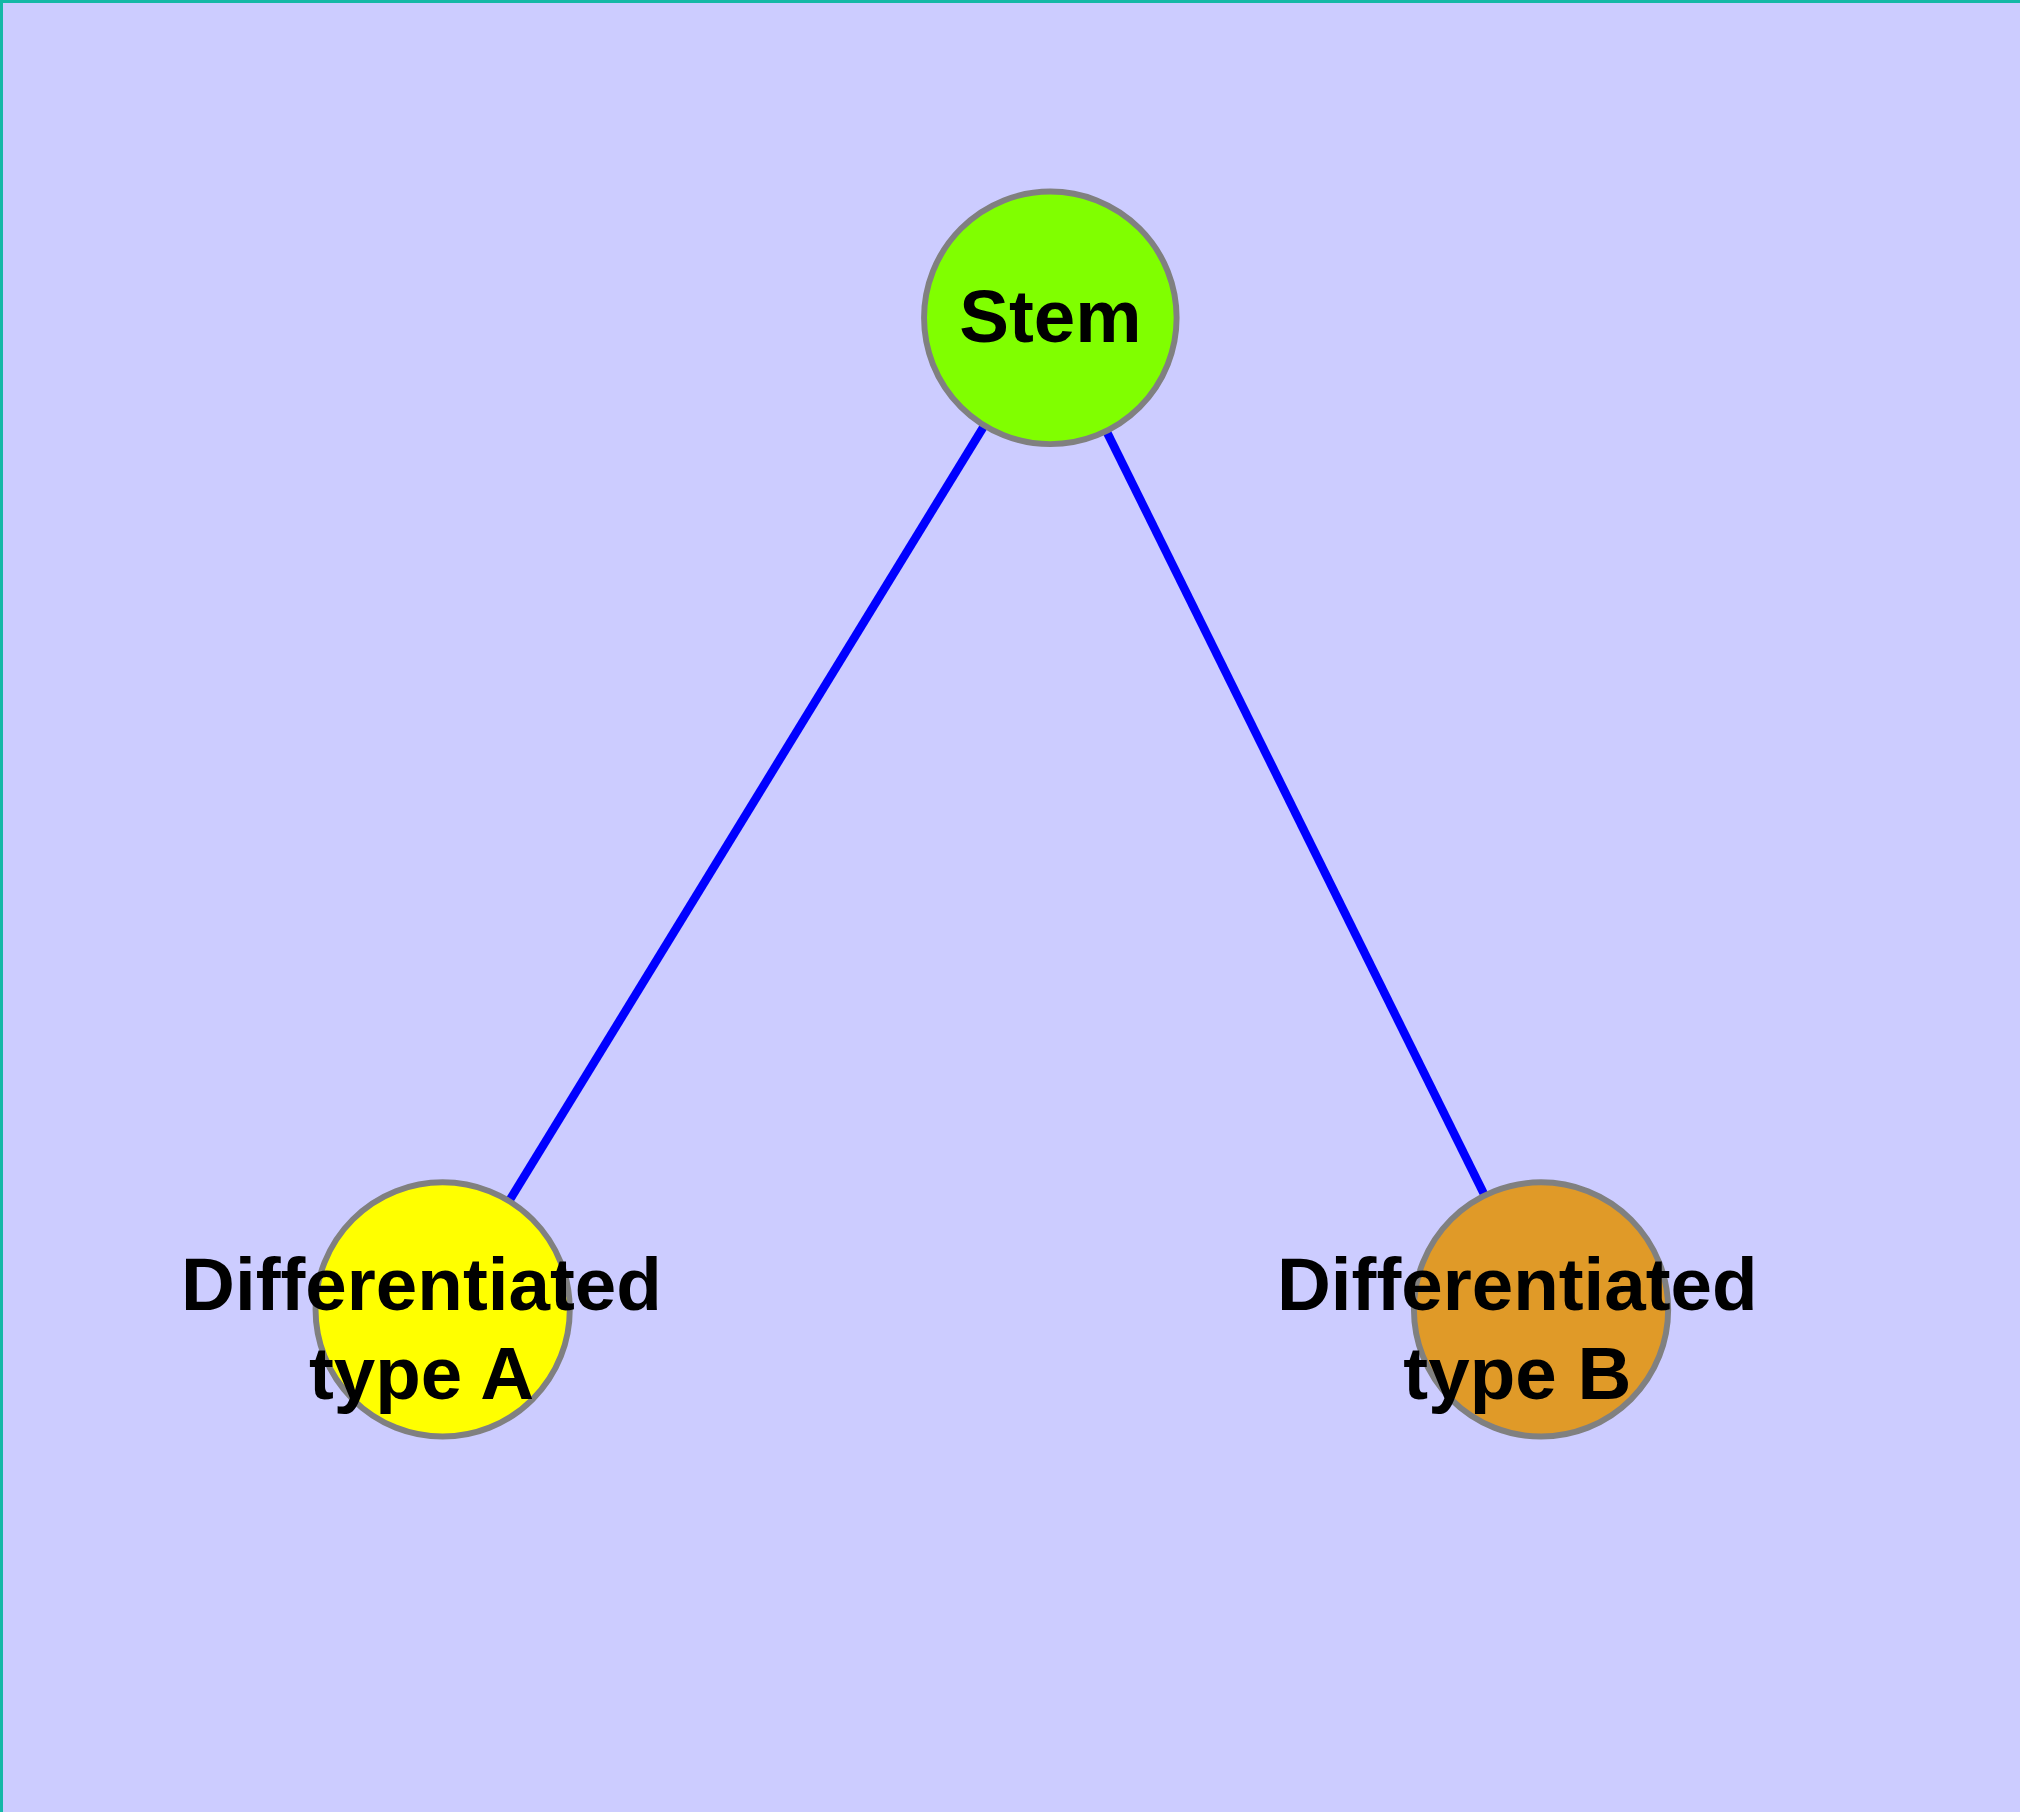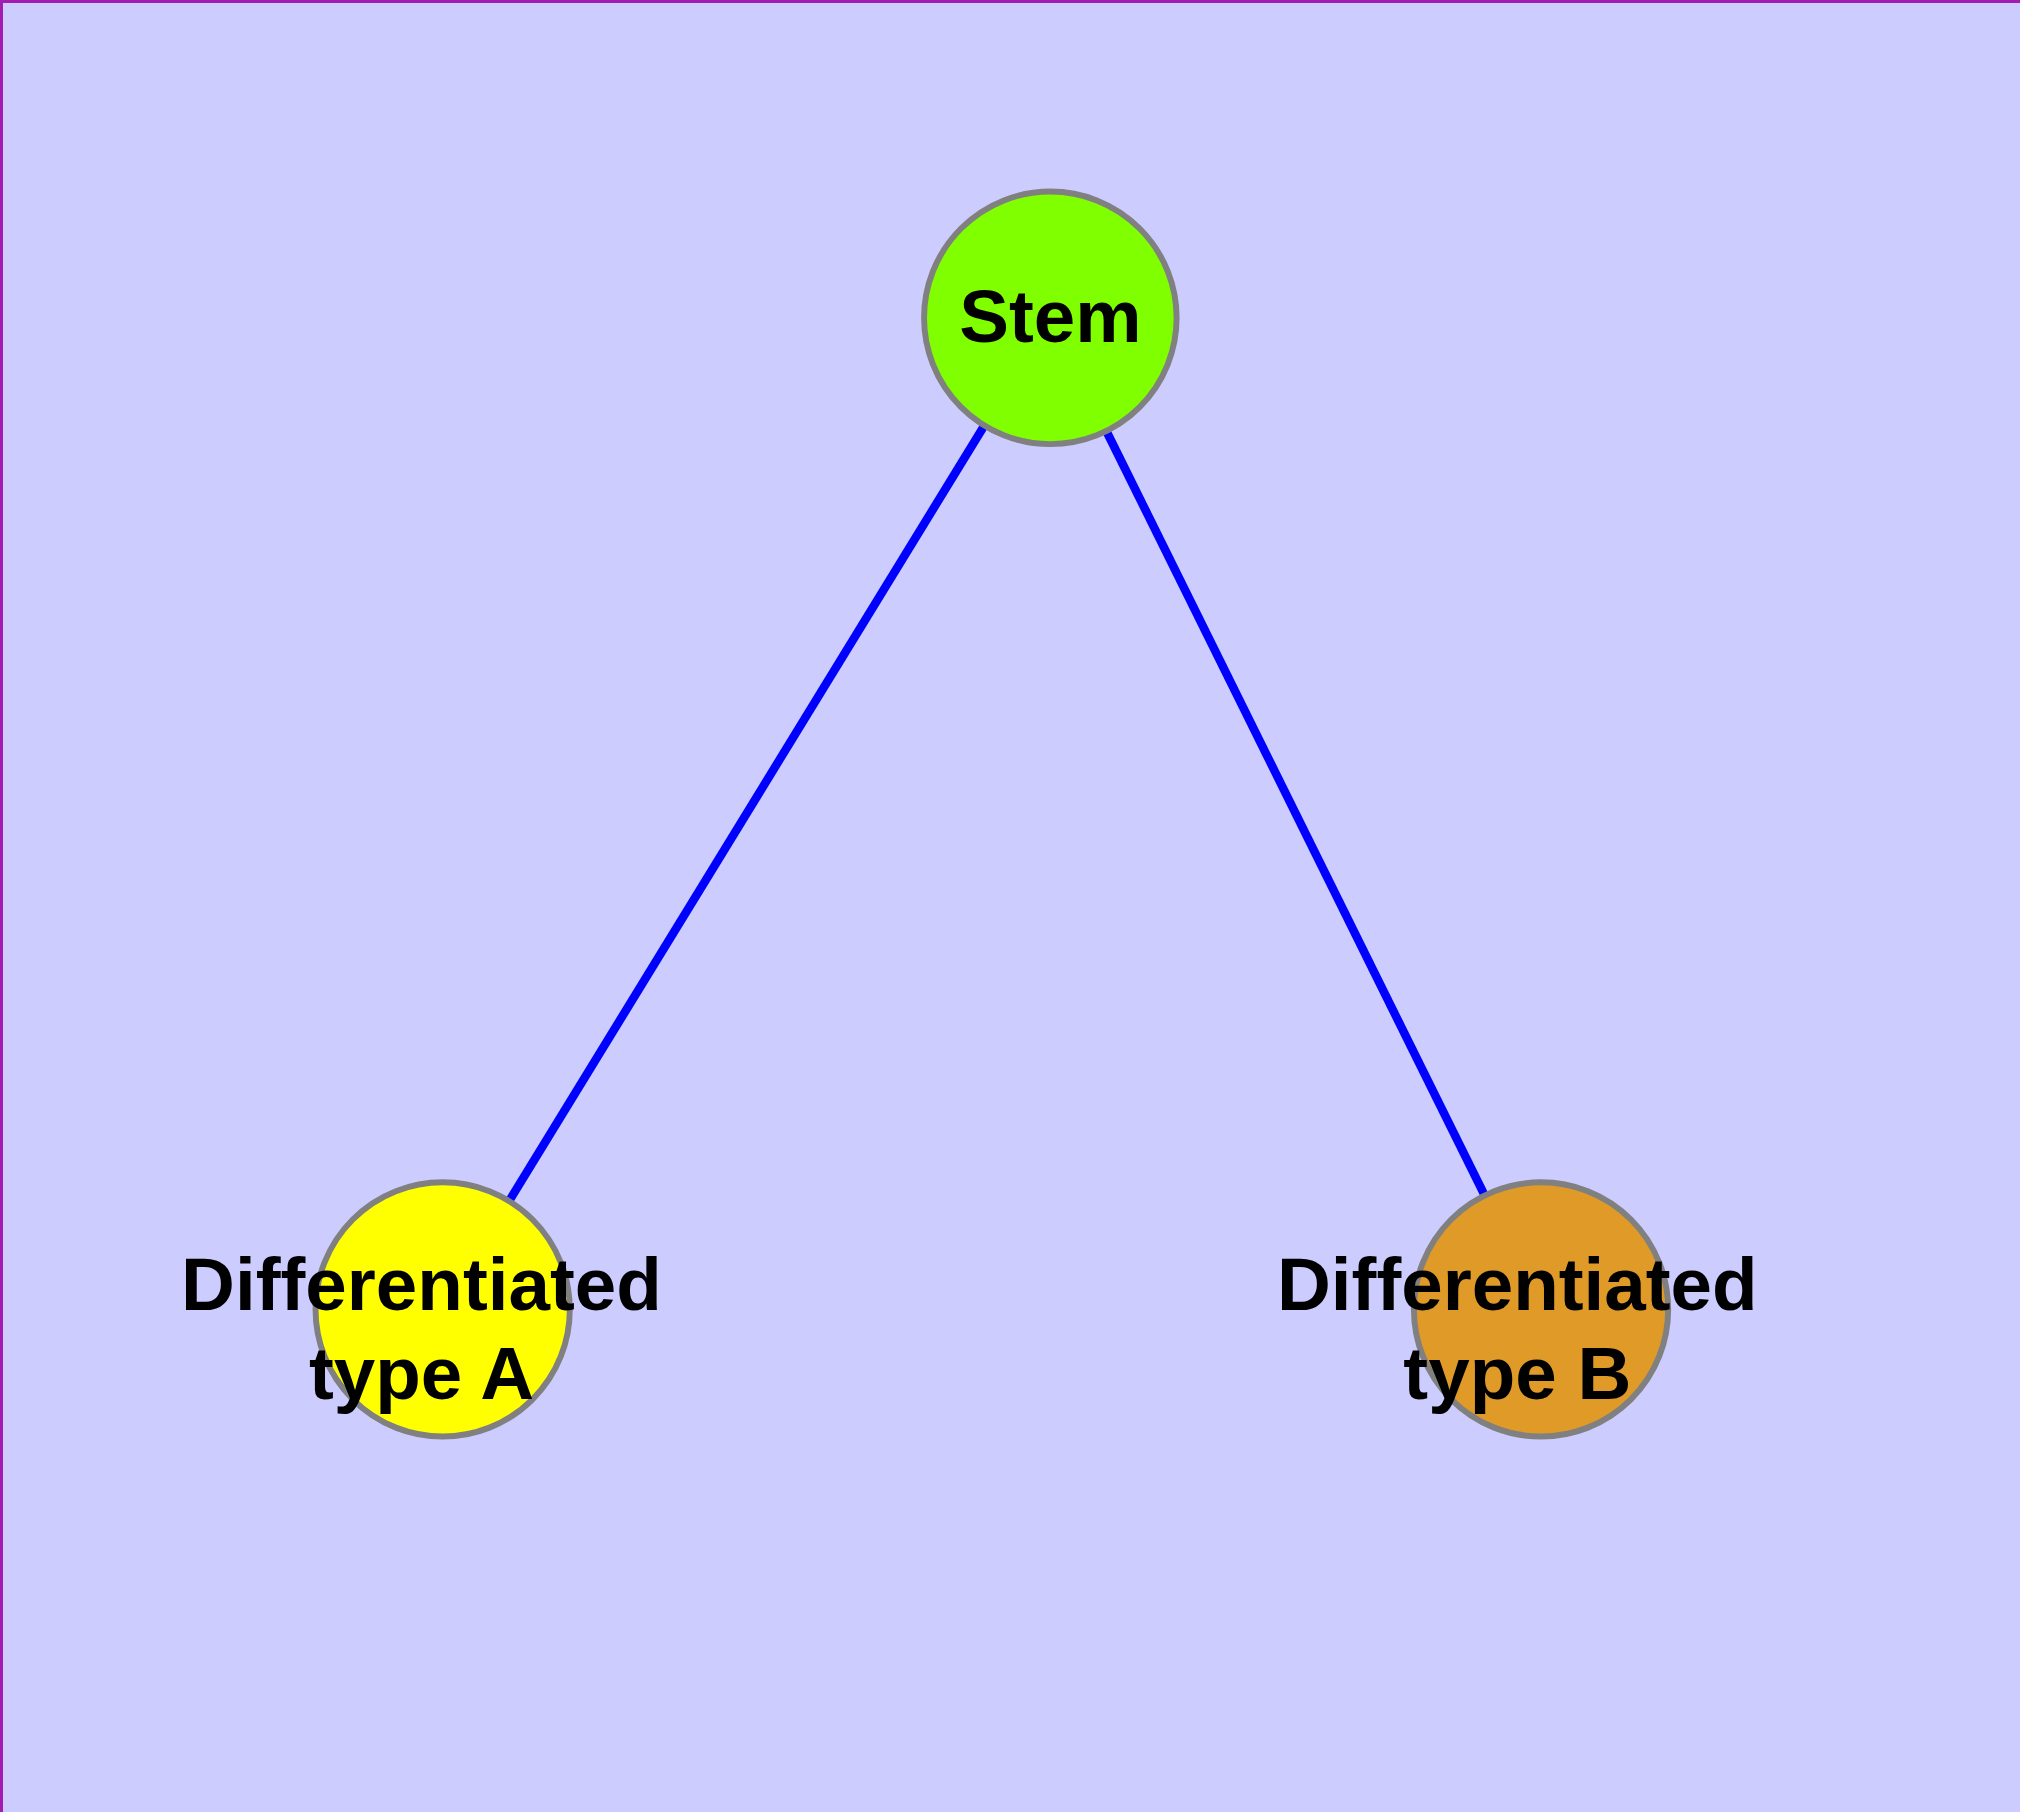--- a/index.html
+++ b/index.html
@@ -5,21 +5,21 @@
 <style>
   html, body {
     margin: 0;
     padding: 0;
     background: #ffffff;
   }
   #canvas {
     position: relative;
     width: 2021px;
     height: 1812px;
-    background: #a21caf;
+    background: #14b8a6;
     overflow: hidden;
     font-family: "Liberation Sans", sans-serif;
   }
   #plot-area {
     position: absolute;
     left: 3.4px;
     top: 3.4px;
     width: 2017px;
     height: 1809px;
     background: #ccccff;

